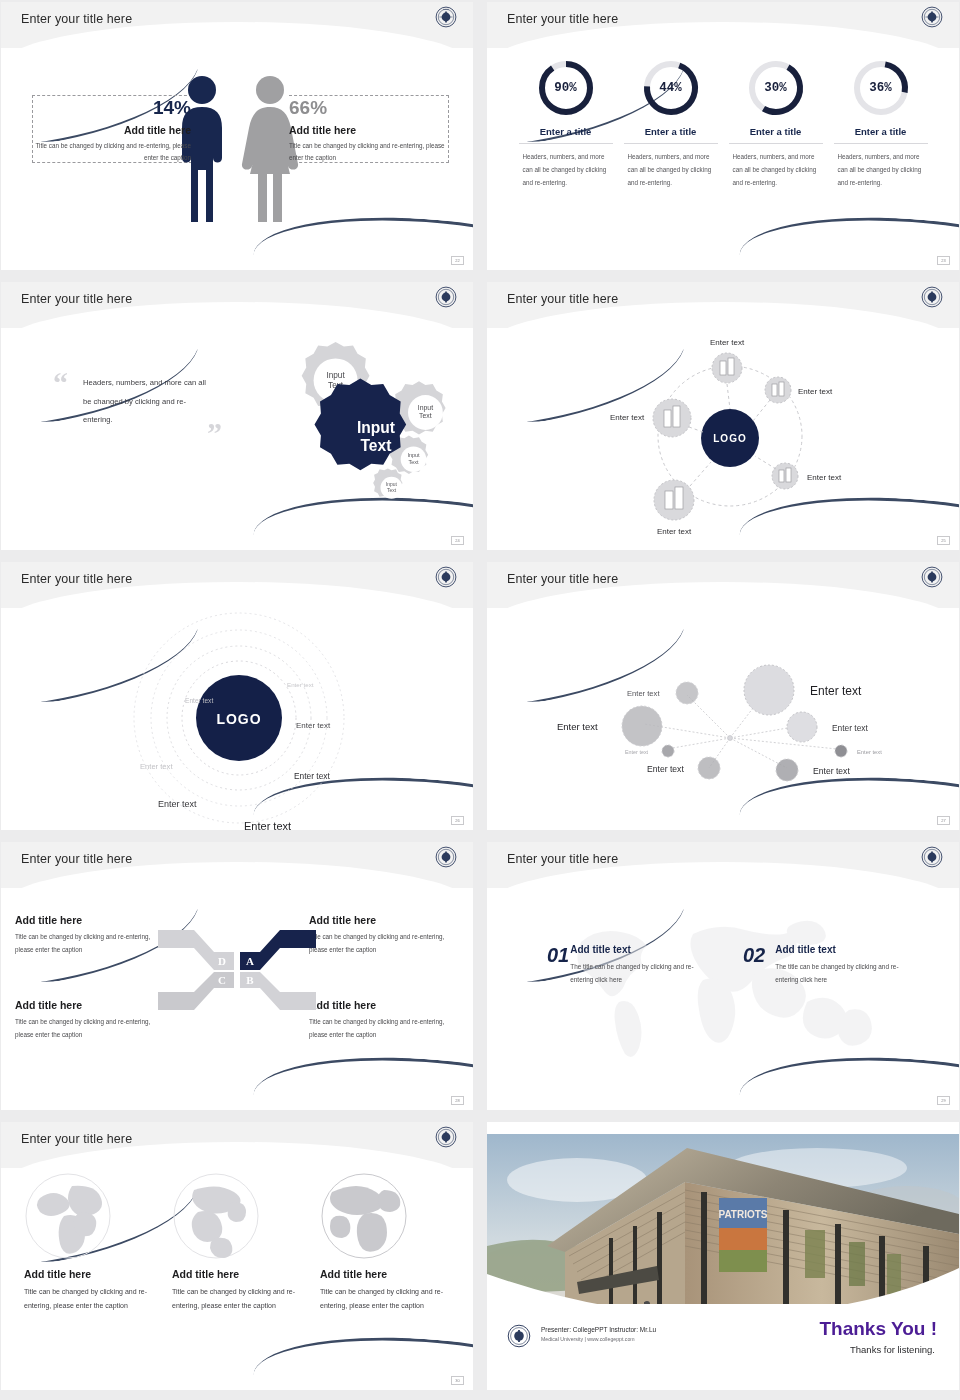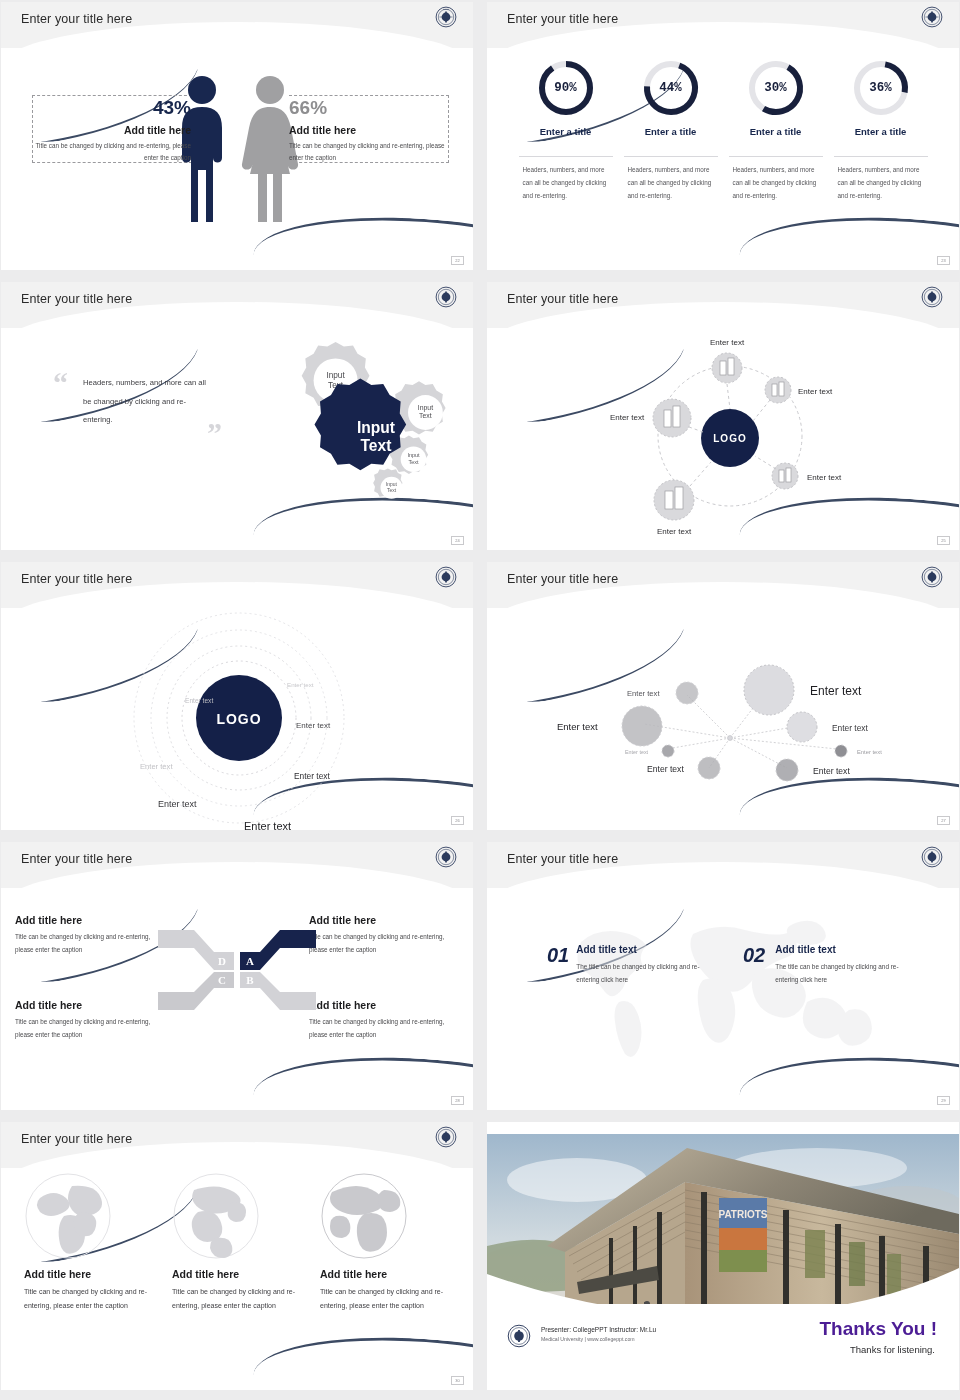--- a/index.html
+++ b/index.html
@@ -95,21 +95,21 @@
      border:1px dashed #9a9a9e; border-left:none; }
 
   
   .donuts { position:absolute; left:0; right:0; top:10px; display:flex; justify-content:space-around; padding:0 26px; }
   .dcol { width:94px; text-align:center; }
   .ring { width:60px; height:60px; margin:0 auto; position:relative; }
   .ring svg { display:block; }
   .ring .rv { position:absolute; left:0; top:0; width:60px; height:60px;
      display:flex; align-items:center; justify-content:center;
      font-size:12.5px; font-weight:bold; color:#18203c;font-family:Liberation Mono, monospace; }
-  .dtitle { font-size:9.5px; font-weight:bold; color:#17264c; margin-top:8px; padding-bottom:19px; border-bottom:1px solid #d8d8dc; }
+  .dtitle { font-size:9.5px; font-weight:bold; color:#17264c; margin-top:8px; padding-bottom:6px; border-bottom:1px solid #d8d8dc; }
   .dtext { font-size:6.3px; color:#555559; line-height:2.05; margin-top:7px; text-align:left; padding-left:4px; }
 
   
   .quote-mark { position:absolute; font-family:"Liberation Serif", serif; color:#d6d6da; font-weight:bold; }
   .q1 { left:52px; top:38px; font-size:30px; }
   .q2 { left:206px; top:88px; font-size:30px; }
   .gq-text { position:absolute; left:82px; top:46px; width:130px;
      font-size:7.6px; color:#3c3c40; line-height:2.45; }
   .gears { position:absolute; right:10px; top:-4px; width:220px; height:210px; }
 
@@ -171,21 +171,21 @@
             <path d="M28 35 C14 35 8 42 8 56 L8 86 C8 92 17 92 17 86 L17 60 L17 150 L24 150 L24 98 L32 98 L32 150 L39 150 L39 60 L39 86 C39 92 48 92 48 86 L48 56 C48 42 42 35 28 35 Z" fill="#18274f"></path>
           </svg>
           <svg width="60" height="150" viewBox="0 0 60 150">
             <circle cx="30" cy="18" r="14" fill="#a0a0a2"></circle>
             <path d="M30 35 C18 35 12 41 9 56 L2 92 C1 98 10 100 12 94 L18 70 L10 102 L50 102 L42 70 L48 94 C50 100 59 98 58 92 L51 56 C48 41 42 35 30 35 Z" fill="#a0a0a2"></path>
             <rect x="18" y="102" width="9" height="48" fill="#a0a0a2"></rect>
             <rect x="33" y="102" width="9" height="48" fill="#a0a0a2"></rect>
           </svg>
         </div>
         <div class="s1-left">
-          <div class="pct">43%</div>
+          <div class="pct">14%</div>
           <div class="addt">Add title here</div>
           <div class="cap">Title can be changed by clicking and re-entering, please enter the caption</div>
         </div>
         <div class="s1-right">
           <div class="pct gray">66%</div>
           <div class="addt">Add title here</div>
           <div class="cap">Title can be changed by clicking and re-entering, please enter the caption</div>
         </div>
       </div>
     </div>
@@ -521,21 +521,21 @@
           <path d="M28 36 q16-14 40-10 q18 3 26 14 q-10 8-4 20 q-14 6-20 22 q-10 14-18 4 q-12-16-22-22 q-10-8-2-28z"></path>
           <path d="M66 96 q12-4 18 10 q8 18 2 36 q-6 14-14 6 q-8-14-10-32 q-2-14 4-20z"></path>
           <path d="M140 28 q26-12 52-4 q30 8 46 2 q14 18 -6 26 q-22 8-34 24 q-14 16-30 6 q-18-12-26-28 q-8-16-2-26z"></path>
           <path d="M150 74 q16-6 26 8 q10 18 4 38 q-6 20-18 16 q-12-6-16-32 q-4-22 4-30z"></path>
           <path d="M206 64 q22-6 38 8 q14 14 6 28 q-10 16-28 10 q-18-6-22-24 q-4-16 6-22z"></path>
           <path d="M254 96 q20-10 34 4 q12 14 0 26 q-14 12-30 2 q-14-10-4-32z"></path>
           <path d="M296 104 q18-4 22 12 q4 16-10 22 q-16 6-22-8 q-6-16 10-26z"></path>
           <path d="M240 18 q20-8 30 4 q8 12-6 16 q-18 4-28-6 q-6-10 4-14z"></path>
         </g>
       </svg>
-      <div style="position:absolute;left:60px;top:56px;display:flex;align-items:flex-start;gap:7px;">
+      <div style="position:absolute;left:60px;top:56px;display:flex;align-items:flex-start;gap:1px;">
         <div class="num">01</div>
         <div style="width:128px;">
           <div class="numtitle">Add title text</div>
           <div class="numtext">The title can be changed by clicking and re-entering click here</div>
         </div>
       </div>
       <div style="position:absolute;left:256px;top:56px;display:flex;align-items:flex-start;gap:10px;">
         <div class="num">02</div>
         <div style="width:128px;">
           <div class="numtitle">Add title text</div>

